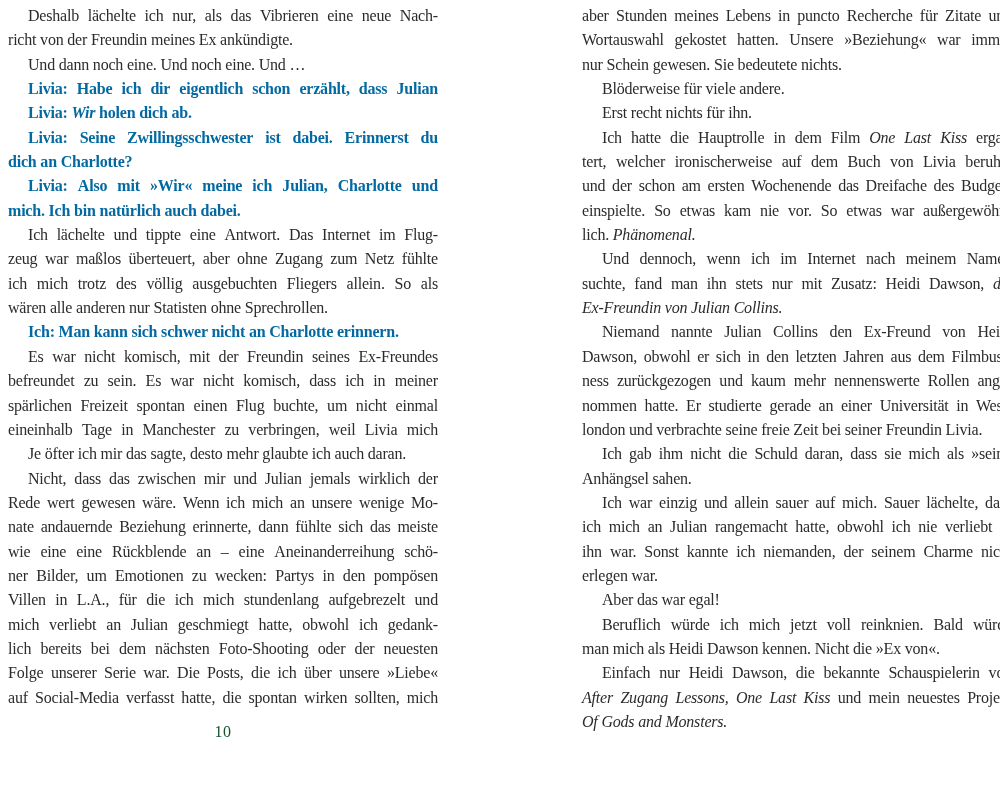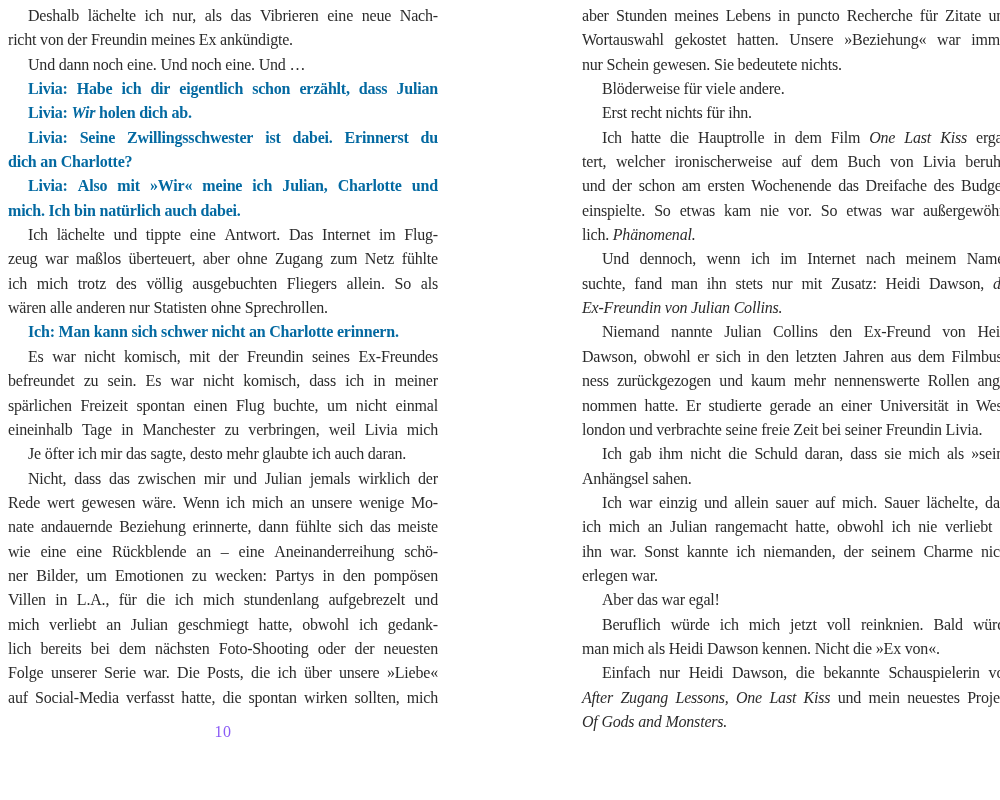--- a/index.html
+++ b/index.html
@@ -38,21 +38,21 @@
     align-items: baseline;
   }
   .line.bold { font-weight: bold; color: #0369a1; }
   .line .it { font-style: italic; }
   .line span { display: inline; }
   .line.just span { flex: 0 0 auto; }
   .pagenum {
     margin-top: 13px;
     text-align: center;
     font-size: 16px;
-    color: #8b5cf6;
+    color: #14532d;
     letter-spacing: 0.5px;
   }
 </style>
 </head>
 <body>
 
 <div class="spread">
   <div class="page left">
     <div class="lines">
         <div class="line just ind">

